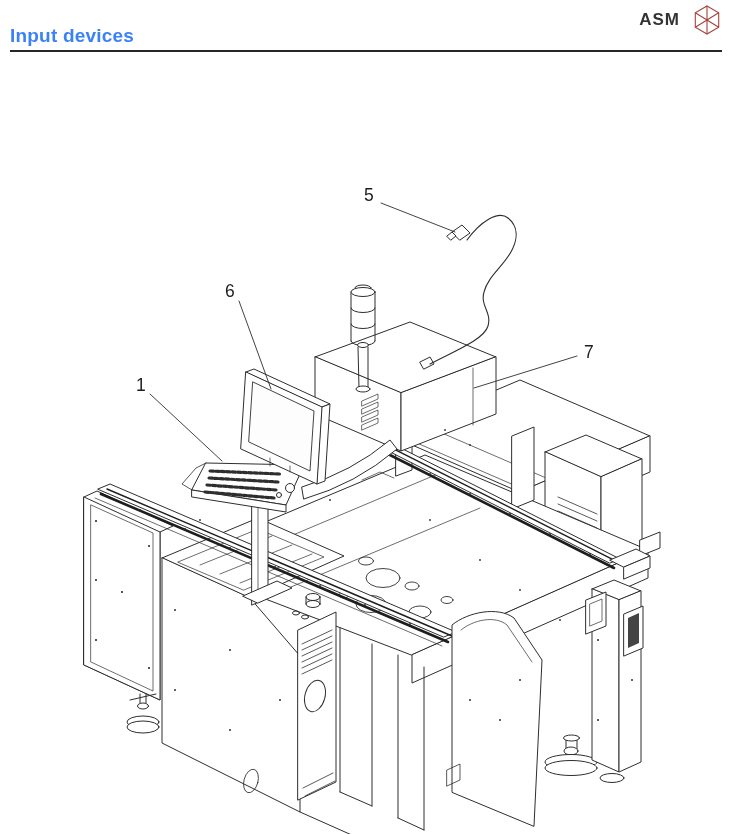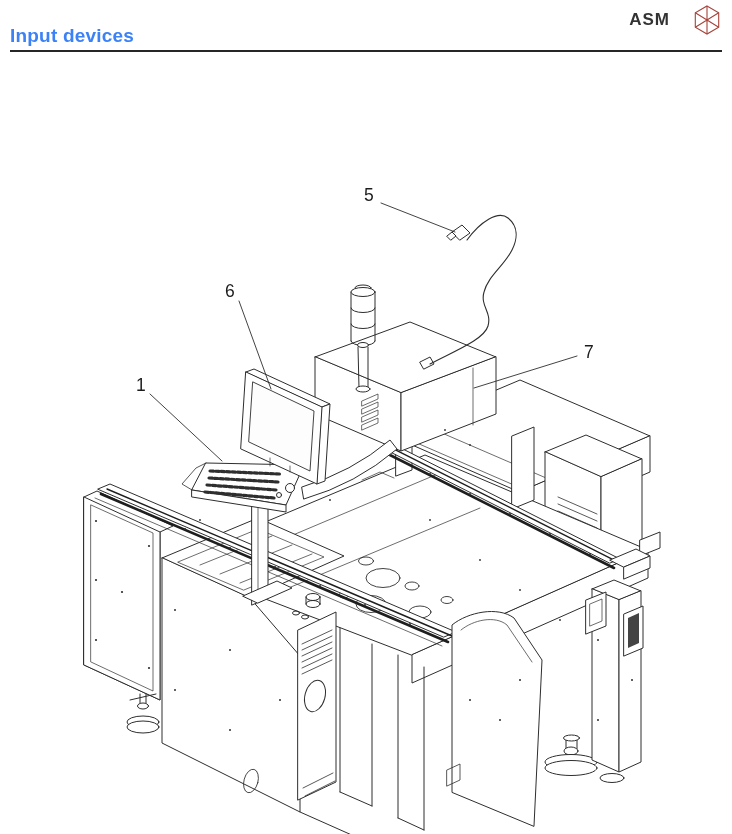--- a/index.html
+++ b/index.html
@@ -2,21 +2,21 @@
 <html><head>
 <meta charset="utf-8">
 <style>
   html,body{margin:0;padding:0;background:#ffffff;}
   body{width:732px;height:834px;position:relative;overflow:hidden;
        font-family:"Liberation Sans","DejaVu Sans",sans-serif;}
   .page{position:absolute;inset:0;background:#fff;}
   .page-title{position:absolute;left:10px;top:25px;margin:0;
       font-size:19px;font-weight:bold;letter-spacing:.2px;color:#3b82f6;}
   .header-rule{position:absolute;left:10px;top:50px;width:712px;height:2px;background:#262626;}
-  .logo{position:absolute;right:10px;top:4px;display:flex;align-items:center;gap:22px;justify-content:flex-end;}
+  .logo{position:absolute;right:10px;top:4px;display:flex;align-items:center;gap:12px;justify-content:flex-end;}
   .logo-text{font-size:17px;font-weight:600;letter-spacing:1px;color:#333;line-height:30px;}
   .figure-svg{position:absolute;left:0;top:0;}
   svg text{font-family:"Liberation Sans","DejaVu Sans",sans-serif;}
 </style>
 </head>
 <body>
 
 <div class="page">
 
   <h1 class="page-title">Input devices</h1>

